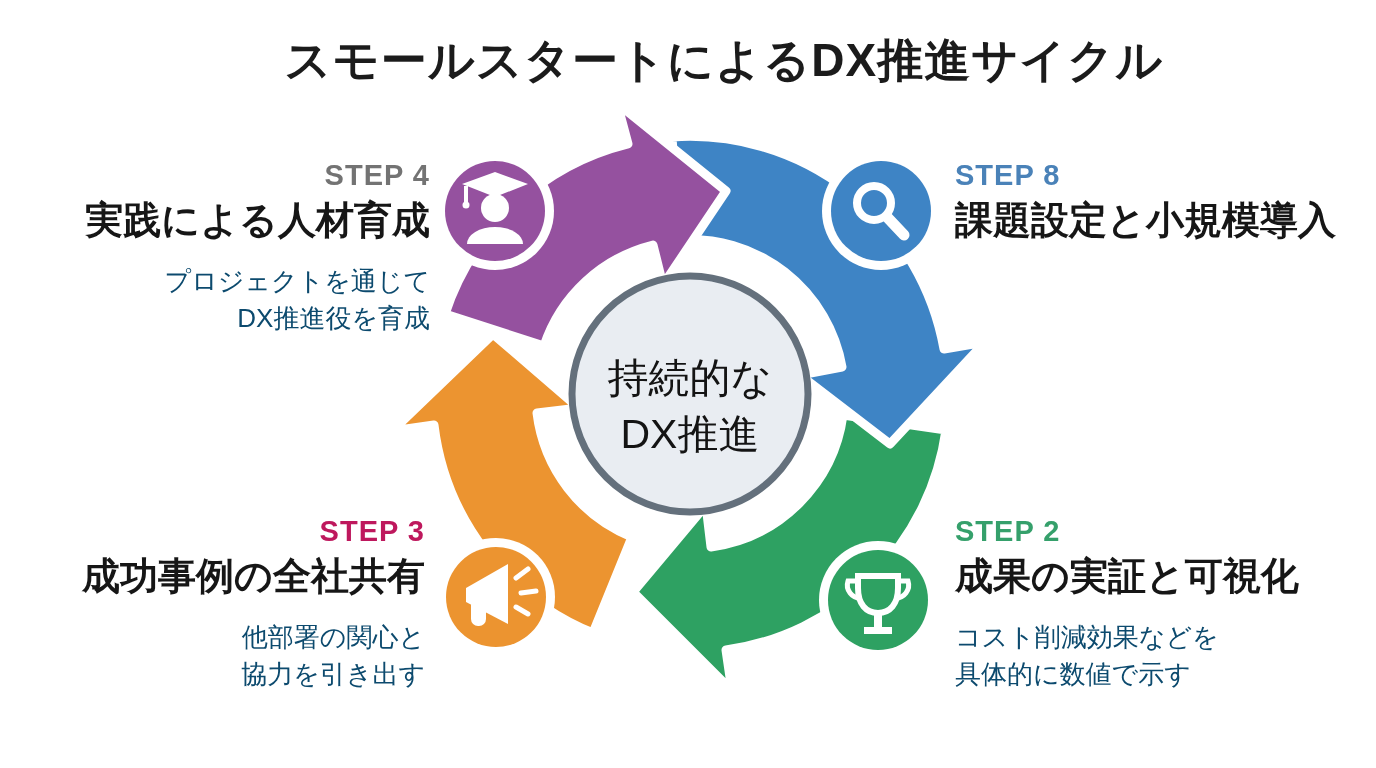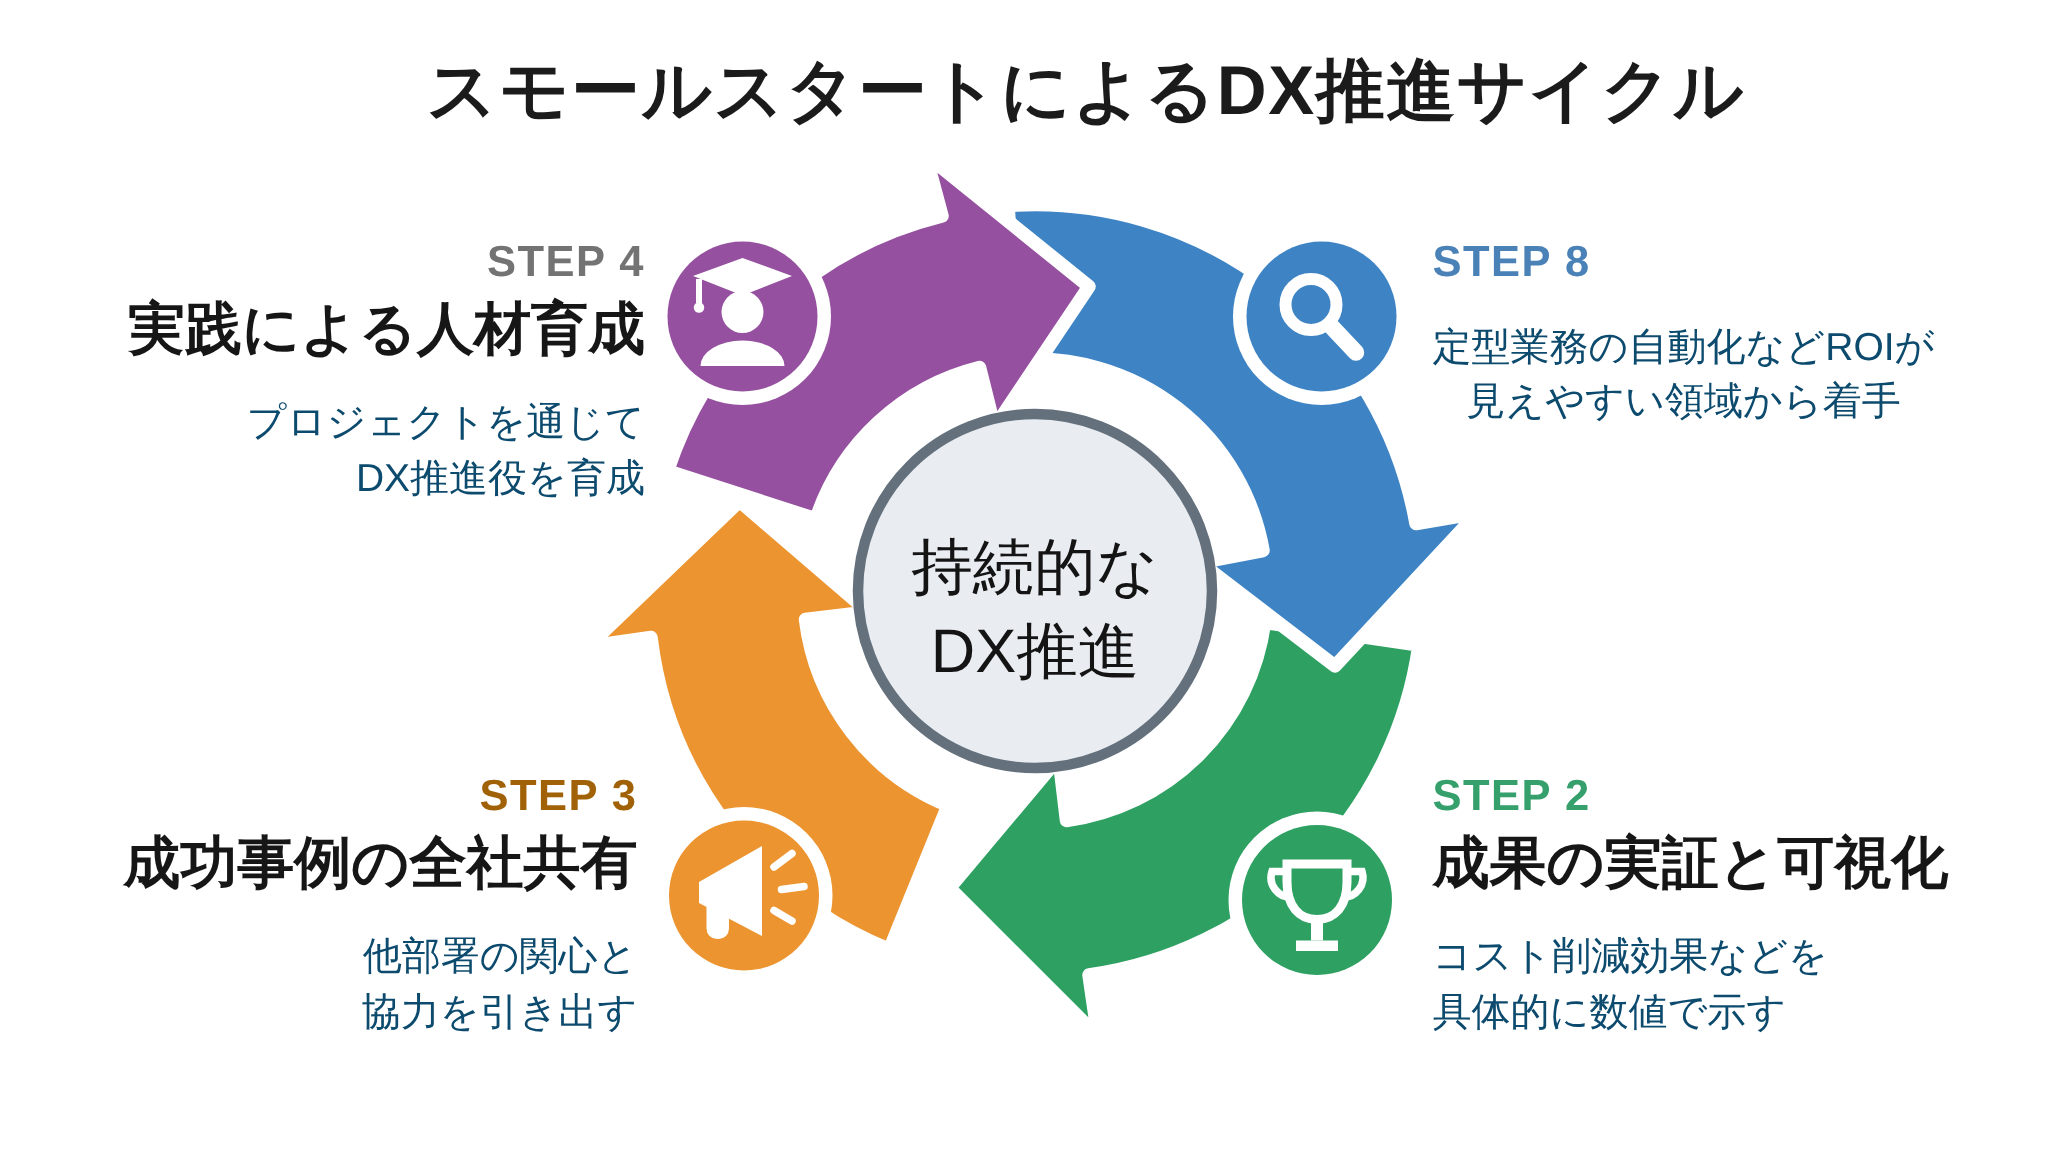--- a/index.html
+++ b/index.html
@@ -95,37 +95,34 @@
   <circle cx="690" cy="394" r="118" stroke="#64707C" stroke-width="7" fill="#E9EDF2"></circle>
 </svg>
 
 <div class="center-label">
   <div>持続的な</div>
   <div>DX推進</div>
 </div>
 
 <div class="step-block align-left" id="step1-block">
   <div class="step-label" style="color: rgb(74, 130, 184);">STEP 8</div>
-  <div class="step-desc desc-center">
-    <div>定型業務の自動化などROIが</div>
-    <div>見えやすい領域から着手</div>
-  </div>
+  <div class="step-title">課題設定と小規模導入</div>
 </div>
 
 <div class="step-block align-left" id="step2-block">
   <div class="step-label" style="color: rgb(53, 160, 107);">STEP 2</div>
   <div class="step-title">成果の実証と可視化</div>
   <div class="step-desc">
     <div>コスト削減効果などを</div>
     <div>具体的に数値で示す</div>
   </div>
 </div>
 
 <div class="step-block align-right" id="step3-block">
-  <div class="step-label" style="color: #a16207;">STEP 3</div>
+  <div class="step-label" style="color: #be185d;">STEP 3</div>
   <div class="step-title">成功事例の全社共有</div>
   <div class="step-desc">
     <div>他部署の関心と</div>
     <div>協力を引き出す</div>
   </div>
 </div>
 
 <div class="step-block align-right" id="step4-block">
   <div class="step-label" style="color: #737373;">STEP 4</div>
   <div class="step-title">実践による人材育成</div>

